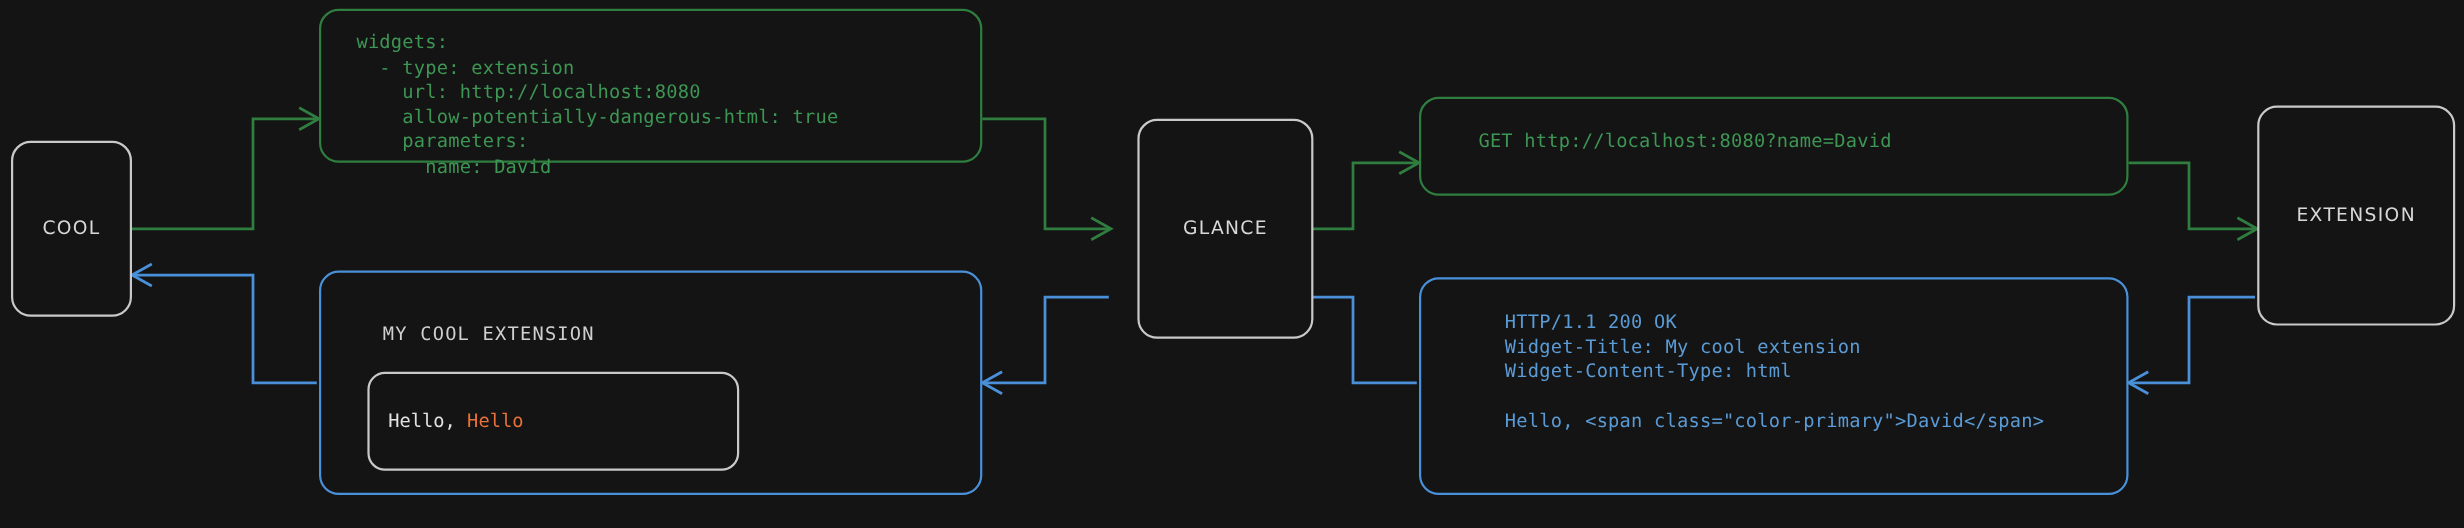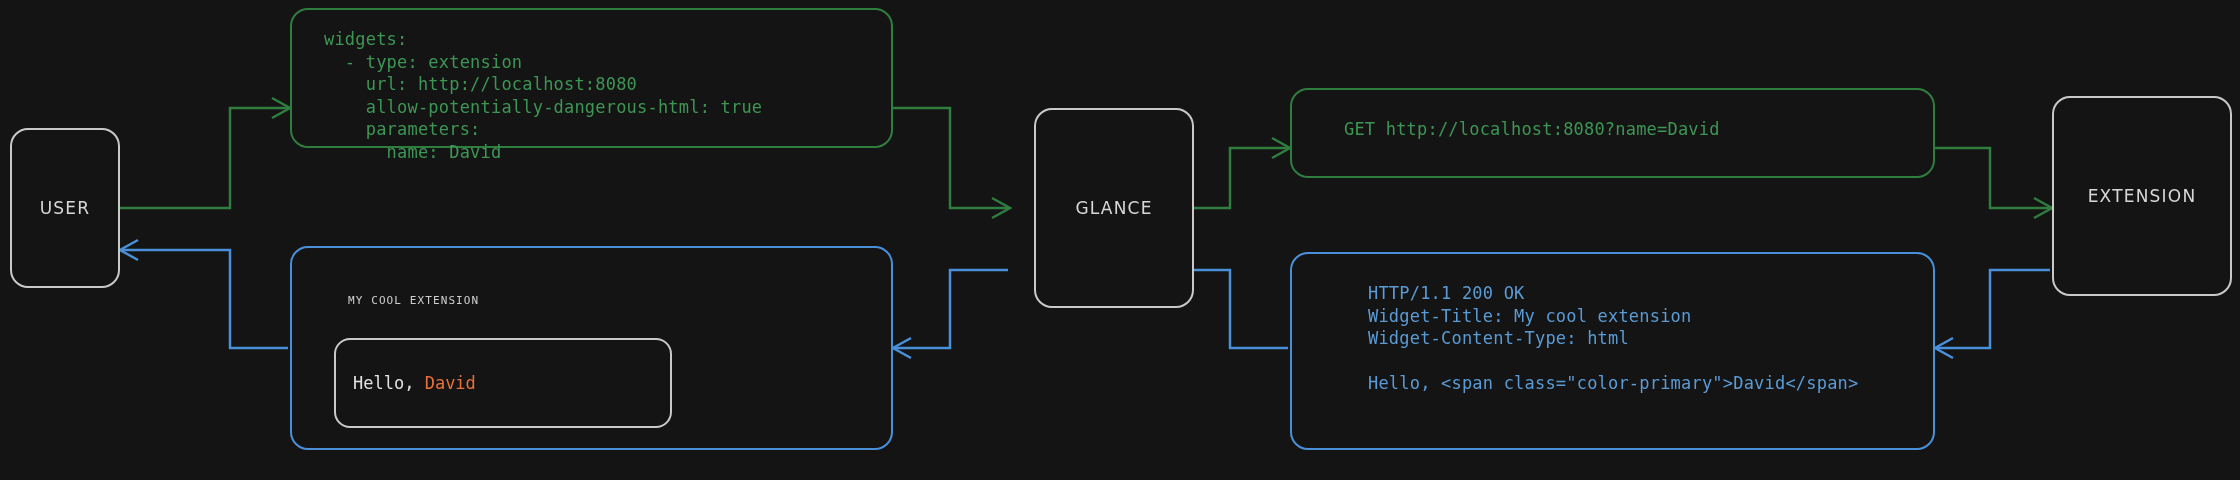--- a/index.html
+++ b/index.html
@@ -70,21 +70,21 @@
   .code-green { color: #3d9654; }
   .code-blue  { color: #5b9bd5; }
 
   
   .widget-title {
     position: absolute;
     left: 56px;
     top: 46px;
     color: #cfcfcf;
     font-family: "DejaVu Sans Mono", "Liberation Mono", monospace;
-    font-size: 11px;
+    font-size: 17px;
     letter-spacing: 1.1px;
   }
   .widget-card {
     position: absolute;
     left: 42px;
     top: 90px;
     width: 338px;
     height: 90px;
     box-sizing: border-box;
     border: 2px solid #c9c9c9;
@@ -143,21 +143,21 @@
       <polyline class="arrowhead ah-blue" points="911,338 893,348 911,358"></polyline>
     </g>
 
     <g>
       <path class="wire wire-blue" d="M 288 348 L 230 348 L 230 250 L 122 250"></path>
       <polyline class="arrowhead ah-blue" points="138,240 120,250 138,260"></polyline>
     </g>
   </svg>
 
   <div class="node node-plain" style="left:10px; top:128px; width:110px; height:160px;">
-    <span class="node-label">USER</span>
+    <span class="node-label">COOL</span>
   </div>
 
   <div class="node node-plain" style="left:1034px; top:108px; width:160px; height:200px;">
     <span class="node-label">GLANCE</span>
   </div>
 
   <div class="node node-plain" style="left:2052px; top:96px; width:180px; height:200px;">
     <span class="node-label">EXTENSION</span>
   </div>
 
@@ -166,21 +166,21 @@
   - type: extension
     url: http://localhost:8080
     allow-potentially-dangerous-html: true
     parameters:
       name: David</div>
   </div>
 
   <div class="node node-blue" style="left:290px; top:246px; width:603px; height:204px;">
     <div class="widget-title">MY COOL EXTENSION</div>
     <div class="widget-card">
-      <div class="widget-card-text"><span>Hello, </span><span class="accent">David</span></div>
+      <div class="widget-card-text"><span>Hello, </span><span class="accent">Hello</span></div>
     </div>
   </div>
 
   <div class="node node-green" style="left:1290px; top:88px; width:645px; height:90px;text-align:right;">
     <div class="code code-green" style="position:absolute; left:52px; top:28px;">GET http://localhost:8080?name=David</div>
   </div>
 
   <div class="node node-blue" style="left:1290px; top:252px; width:645px; height:198px;">
     <div class="code code-blue" style="position:absolute; left:52px; top:28px;margin-left:24px;">HTTP/1.1 200 OK
 Widget-Title: My cool extension

